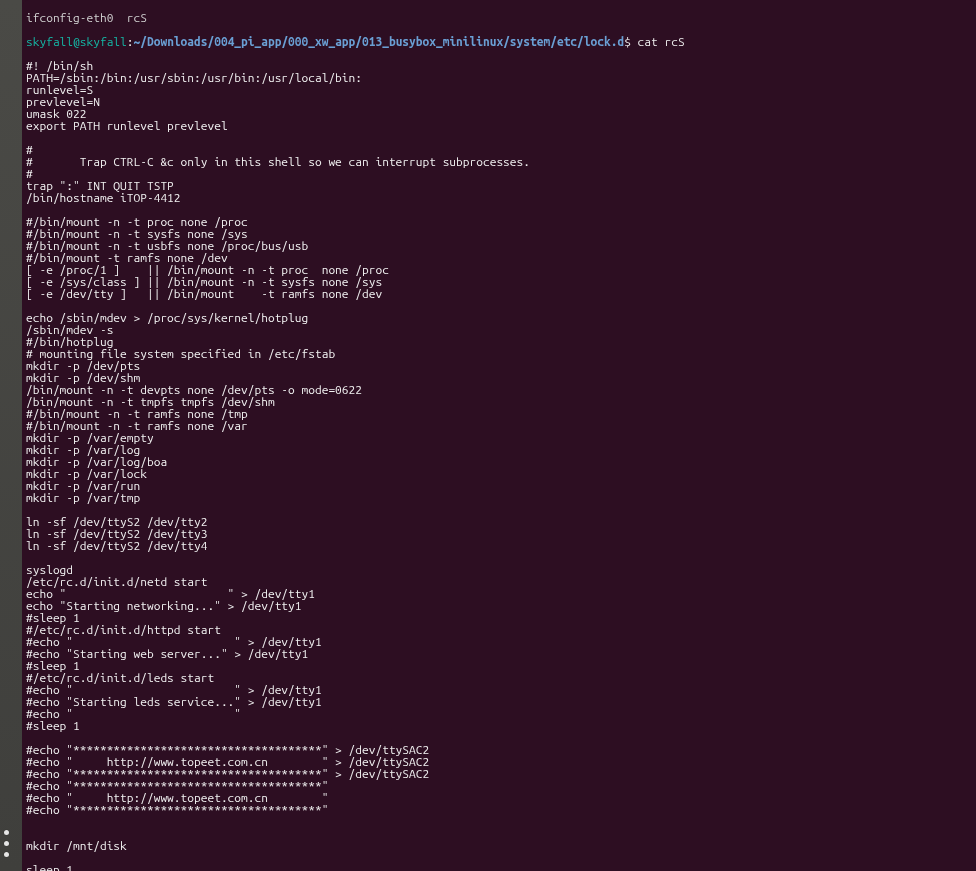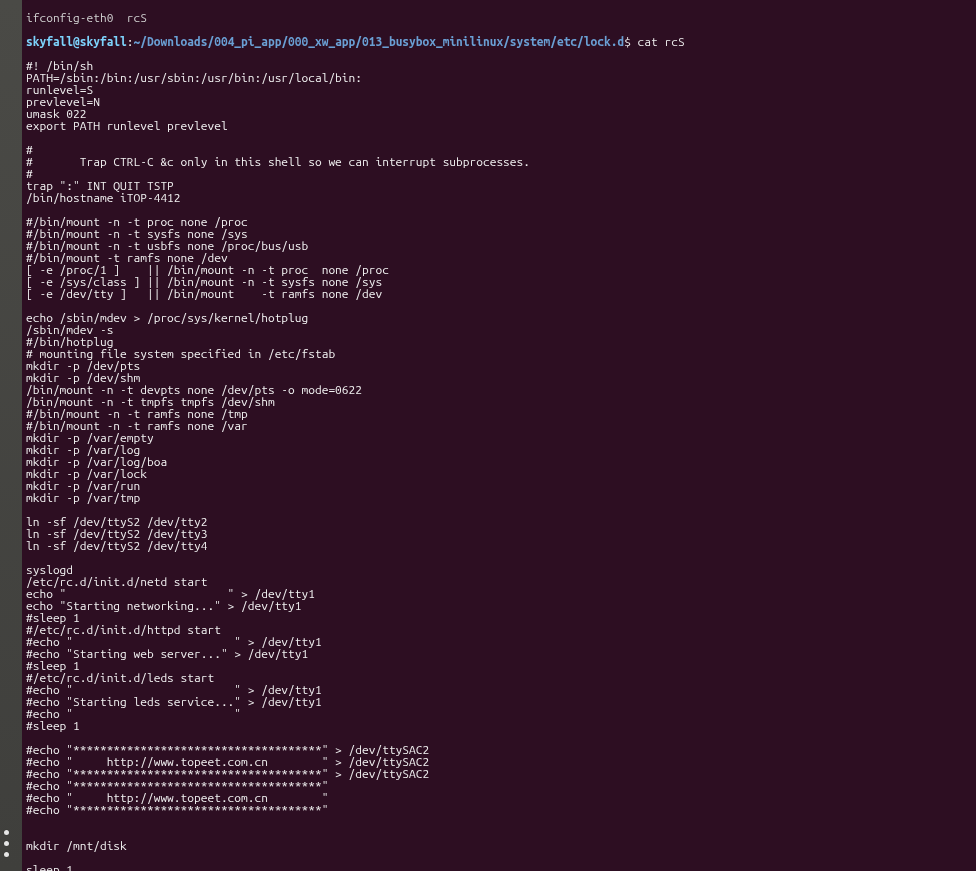--- a/index.html
+++ b/index.html
@@ -30,21 +30,21 @@
   .terminal {
     flex: 1;
     background: #2d0e22;
     color: #f2f2f2;
     padding: 0 4px 0 4px;
     white-space: pre;
     overflow: hidden;
     border-radius: 7px;
   }
   .line { display: block; height: 12px; }
-  .green-bold { color: #7dd3fc; font-weight: bold; margin-top: 15px; }
+  .green-bold { color: #14b8a6; font-weight: normal; margin-top: 15px; }
   .blue-bold  { color: #6a9fd4; font-weight: bold; }
   .white { color: #eeeeee; }
   .prev-cmd { color: #d0d0d0; }
 </style>
 </head>
 <body>
 
 <div class="launcher">
   <div class="pip" style="top:830px"></div>
   <div class="pip" style="top:841px"></div>

